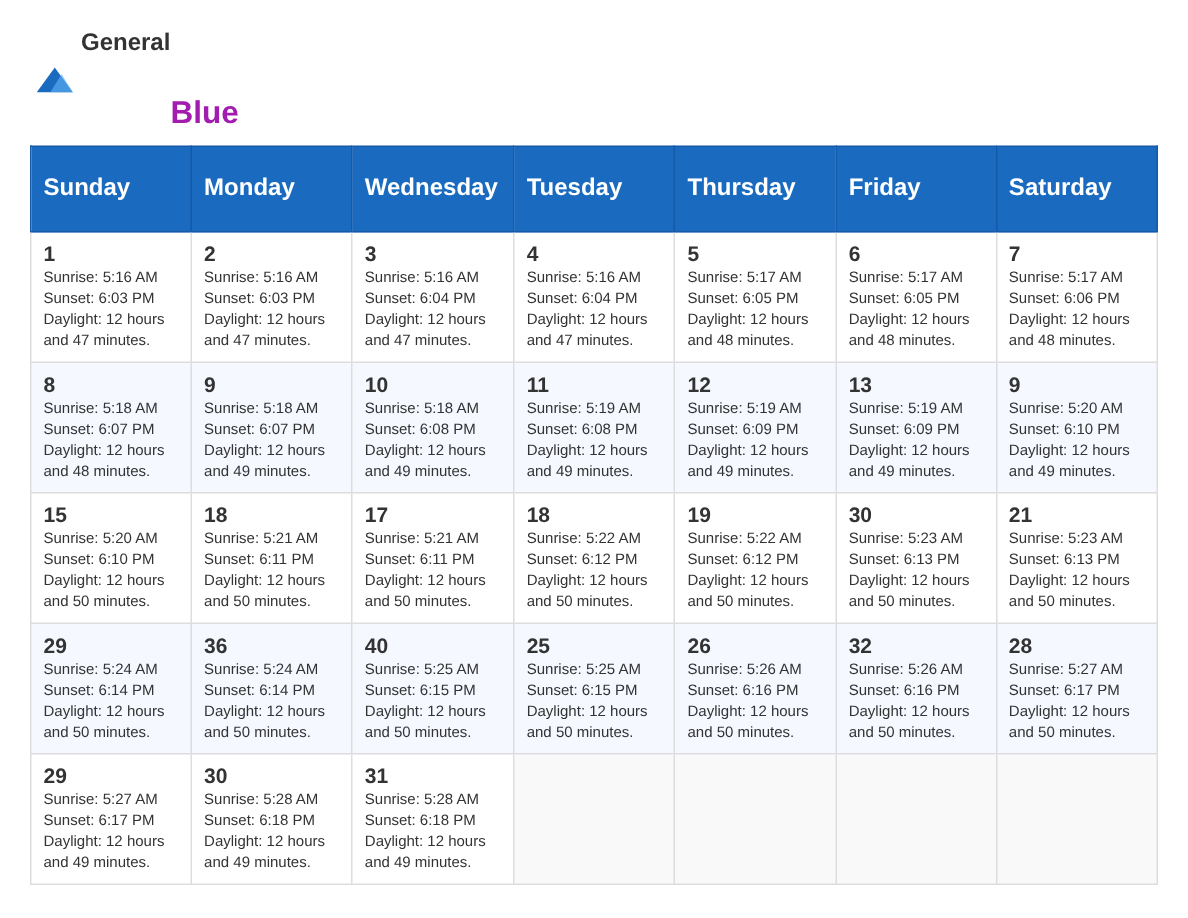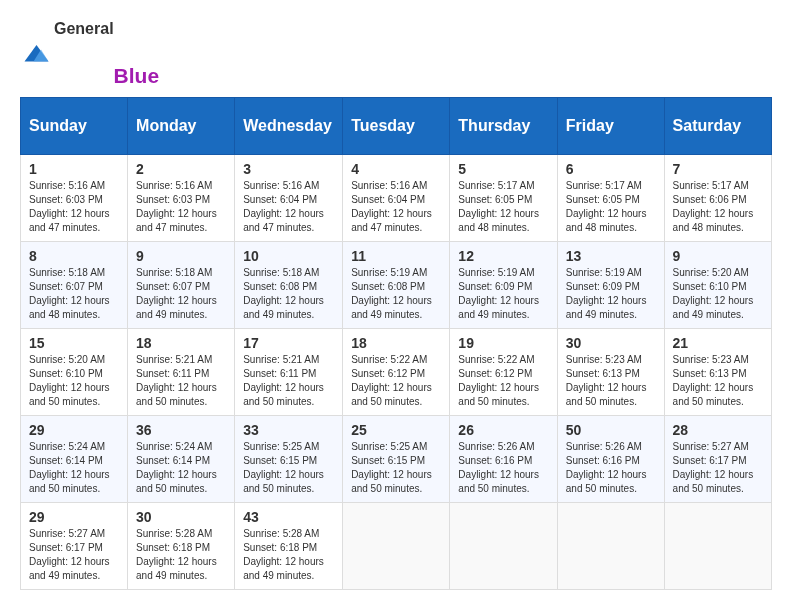--- a/index.html
+++ b/index.html
@@ -216,51 +216,51 @@
       <tr>
         <td>
           <span class="day-number">29</span>
           <div class="day-info">Sunrise: 5:24 AM<br>Sunset: 6:14 PM<br>Daylight: 12 hours<br>and 50 minutes.</div>
         </td>
         <td>
           <span class="day-number">36</span>
           <div class="day-info">Sunrise: 5:24 AM<br>Sunset: 6:14 PM<br>Daylight: 12 hours<br>and 50 minutes.</div>
         </td>
         <td>
-          <span class="day-number">33</span>
+          <span class="day-number">40</span>
           <div class="day-info">Sunrise: 5:25 AM<br>Sunset: 6:15 PM<br>Daylight: 12 hours<br>and 50 minutes.</div>
         </td>
         <td>
           <span class="day-number">25</span>
           <div class="day-info">Sunrise: 5:25 AM<br>Sunset: 6:15 PM<br>Daylight: 12 hours<br>and 50 minutes.</div>
         </td>
         <td>
           <span class="day-number">26</span>
           <div class="day-info">Sunrise: 5:26 AM<br>Sunset: 6:16 PM<br>Daylight: 12 hours<br>and 50 minutes.</div>
         </td>
         <td>
-          <span class="day-number">50</span>
+          <span class="day-number">32</span>
           <div class="day-info">Sunrise: 5:26 AM<br>Sunset: 6:16 PM<br>Daylight: 12 hours<br>and 50 minutes.</div>
         </td>
         <td>
           <span class="day-number">28</span>
           <div class="day-info">Sunrise: 5:27 AM<br>Sunset: 6:17 PM<br>Daylight: 12 hours<br>and 50 minutes.</div>
         </td>
       </tr>
       <tr>
         <td>
           <span class="day-number">29</span>
           <div class="day-info">Sunrise: 5:27 AM<br>Sunset: 6:17 PM<br>Daylight: 12 hours<br>and 49 minutes.</div>
         </td>
         <td>
           <span class="day-number">30</span>
           <div class="day-info">Sunrise: 5:28 AM<br>Sunset: 6:18 PM<br>Daylight: 12 hours<br>and 49 minutes.</div>
         </td>
         <td>
-          <span class="day-number">43</span>
+          <span class="day-number">31</span>
           <div class="day-info">Sunrise: 5:28 AM<br>Sunset: 6:18 PM<br>Daylight: 12 hours<br>and 49 minutes.</div>
         </td>
         <td class="empty-cell"></td>
         <td class="empty-cell"></td>
         <td class="empty-cell"></td>
         <td class="empty-cell"></td>
       </tr>
     </tbody>
 </table>
 

